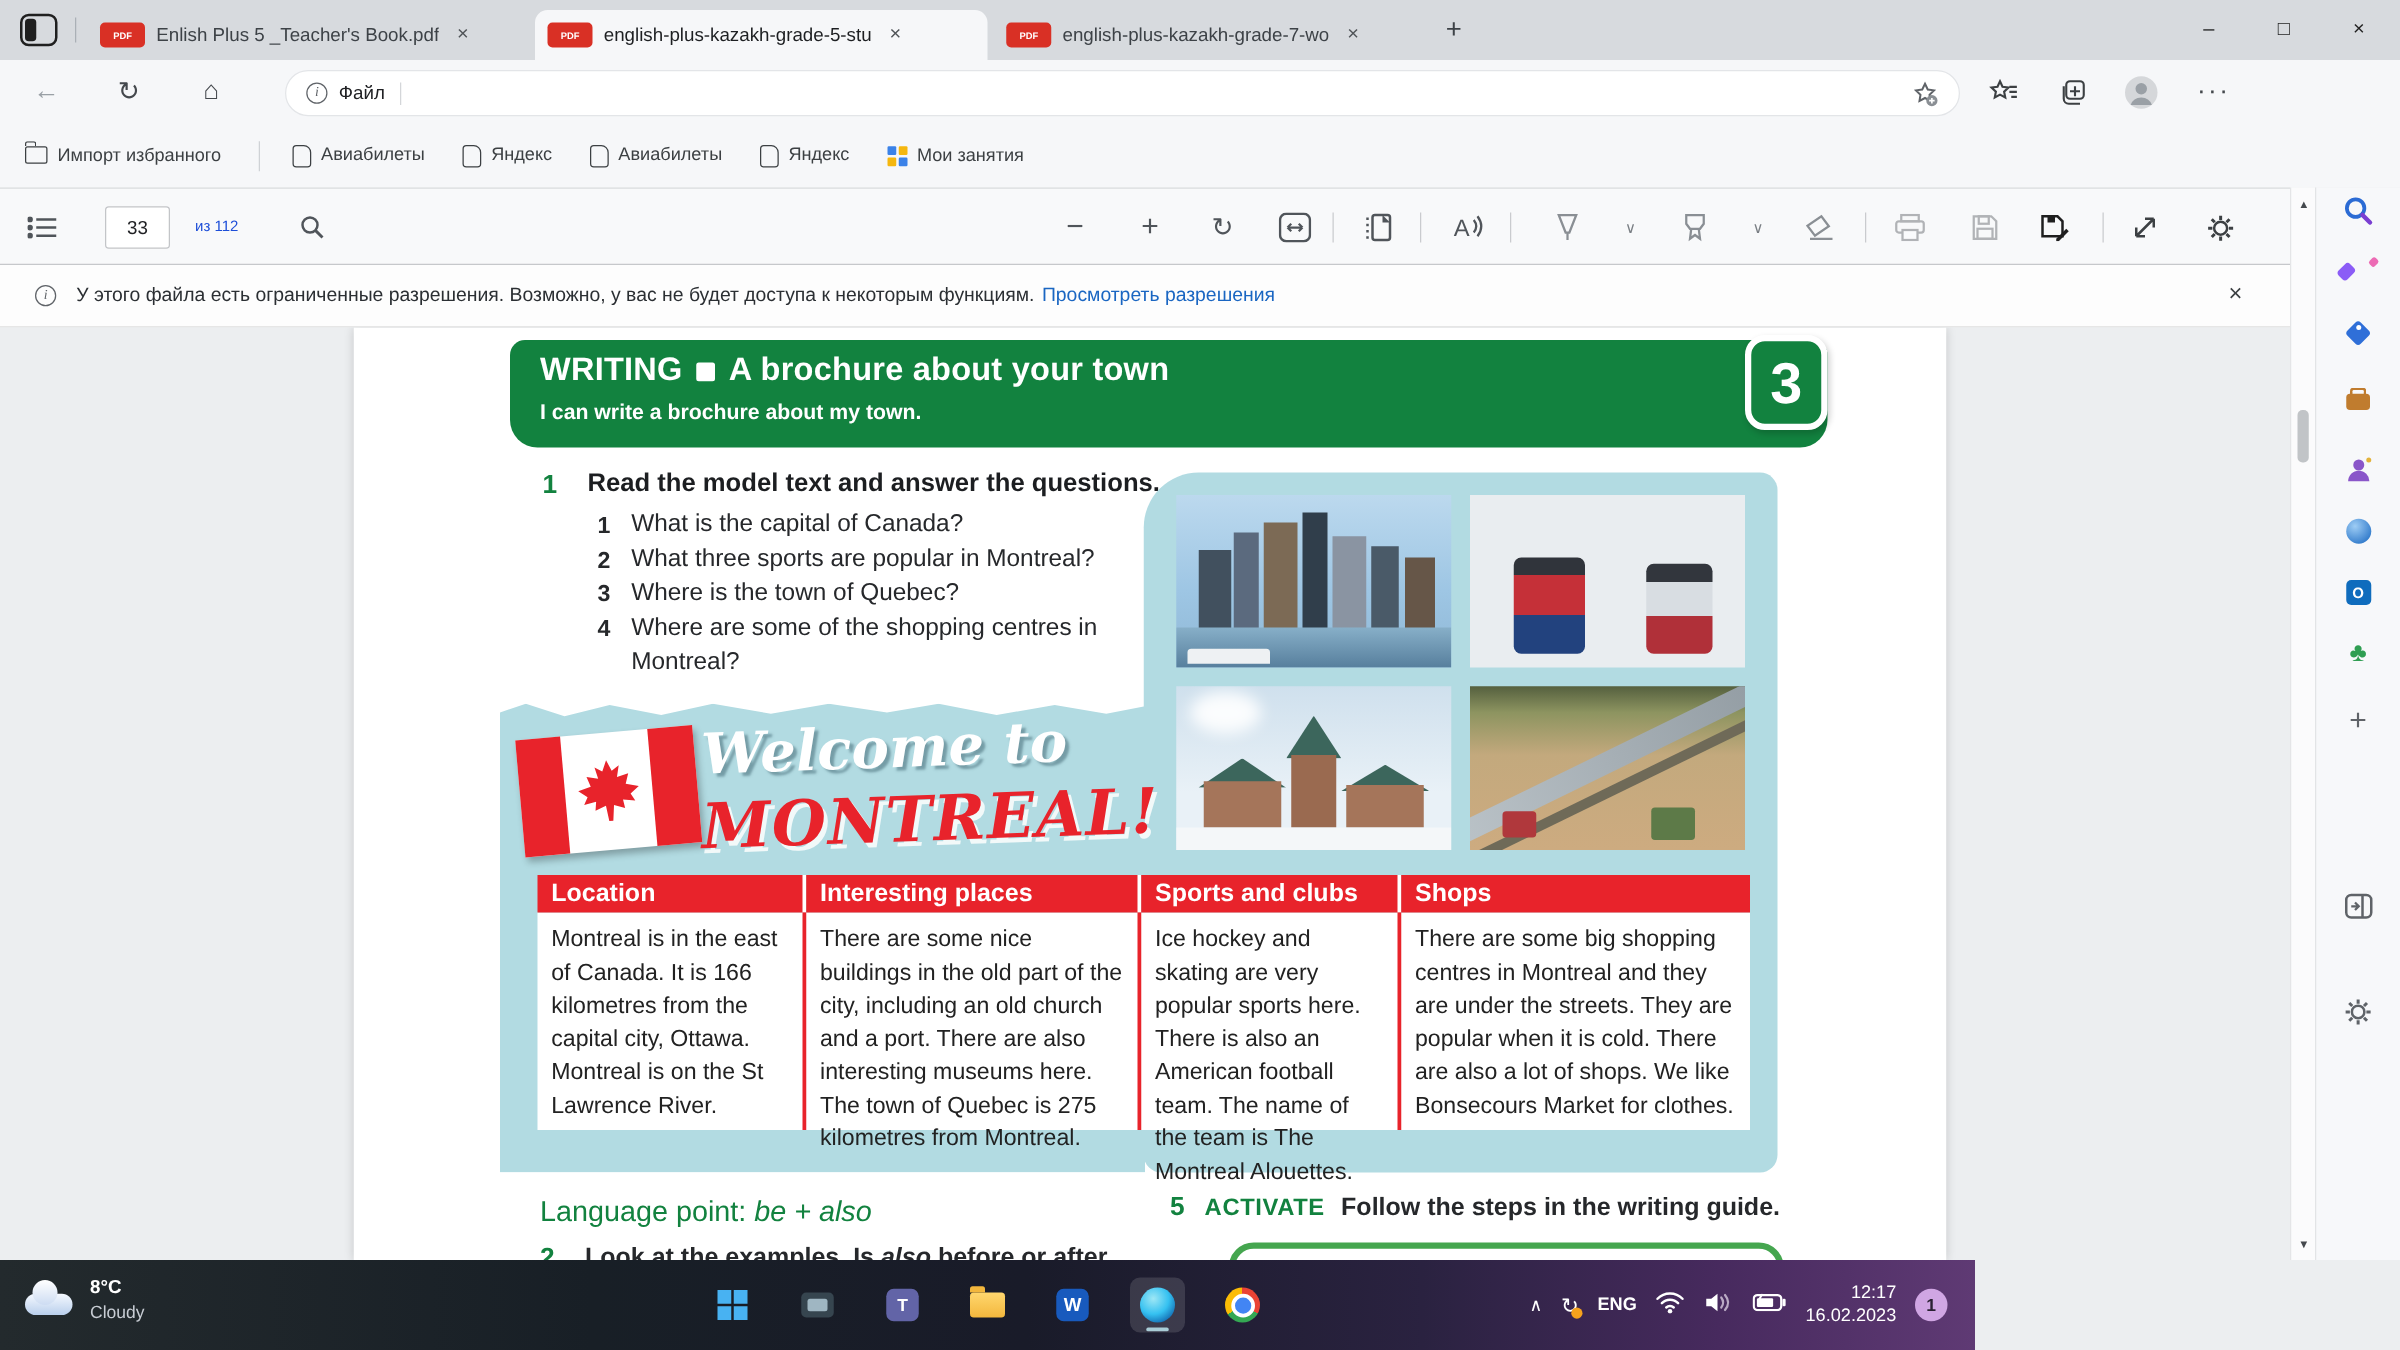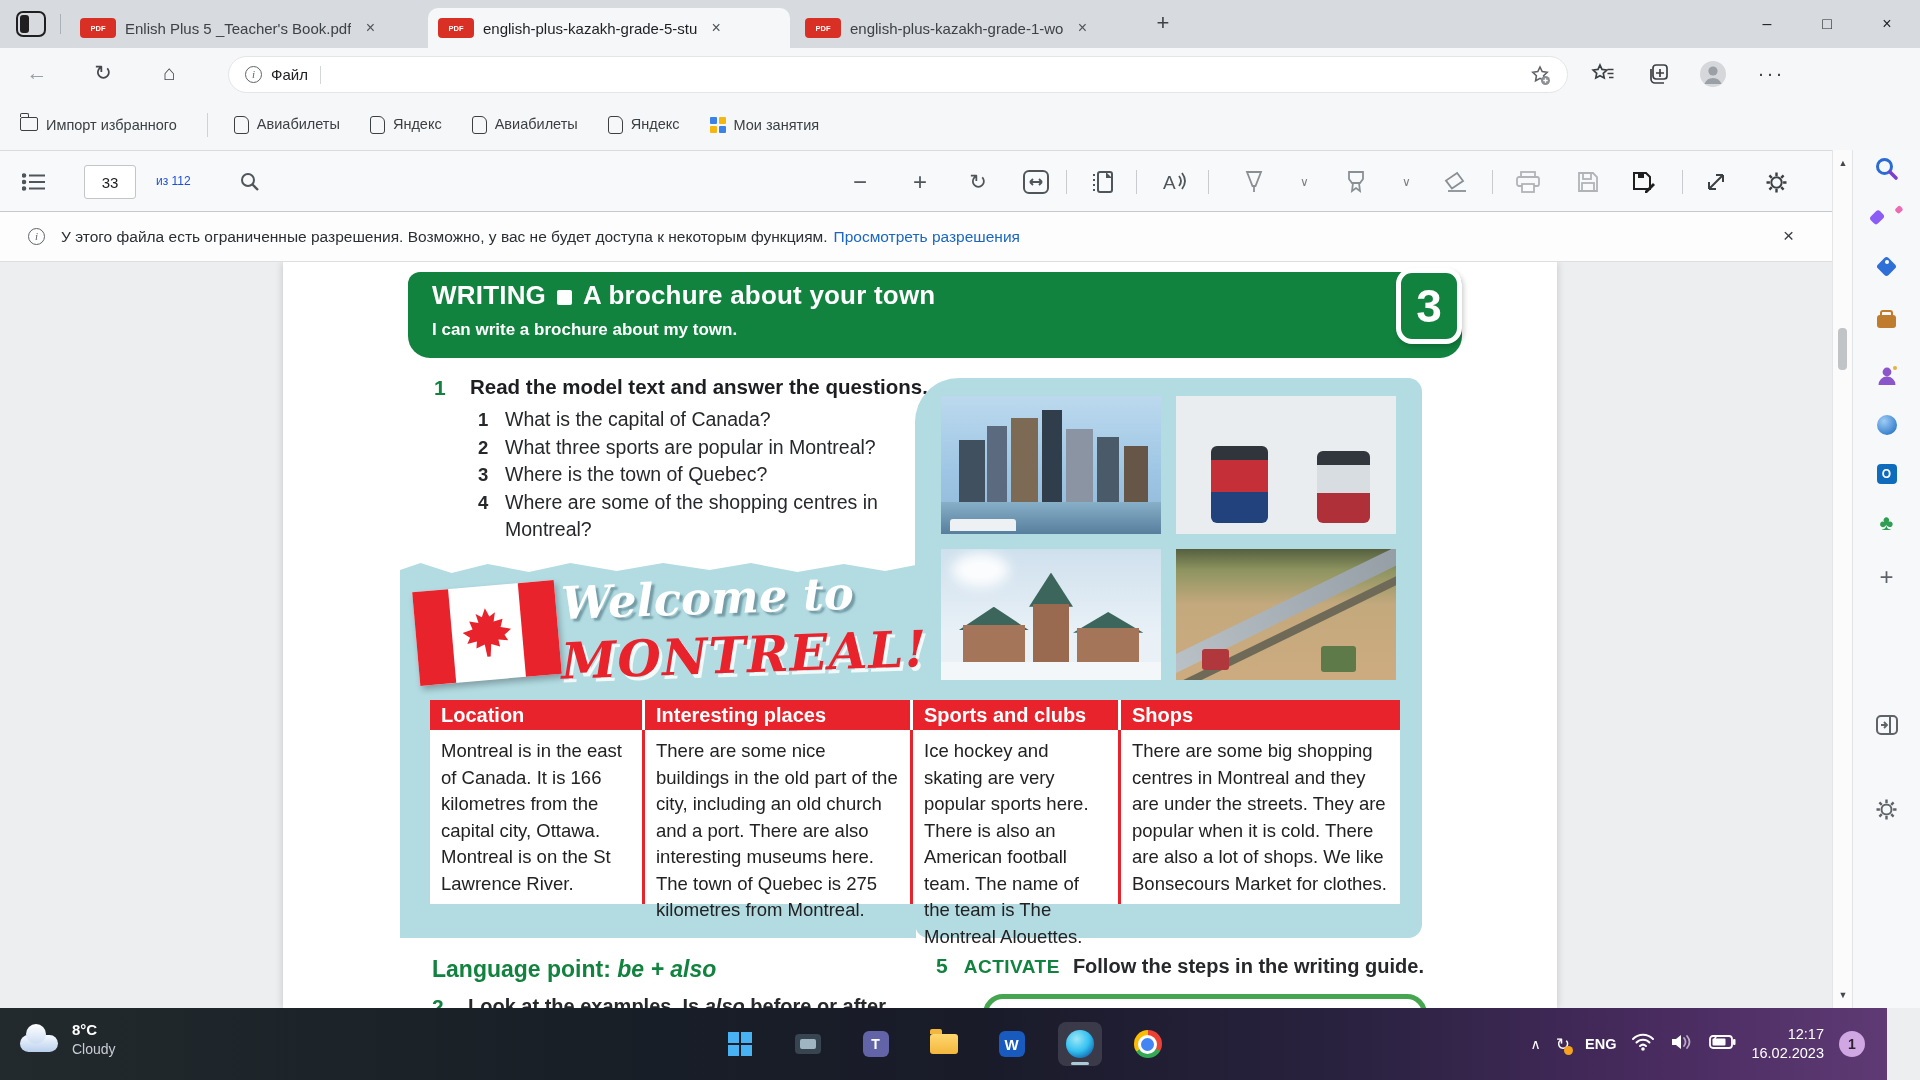--- a/index.html
+++ b/index.html
@@ -78,36 +78,36 @@
     font-size:45px;color:#fff;transform:rotate(-2deg);text-shadow:3px 3px 2px rgba(96,135,146,.75)}
   .welcome2{position:absolute;left:278px;top:362px;width:440px;font-family:"DejaVu Serif",serif;font-style:italic;font-weight:700;
     font-size:50px;color:#e8232b;transform:rotate(-2deg);letter-spacing:1px;text-shadow:3px 4px 0 rgba(248,252,252,.9)}
   .mtable{position:absolute;left:147px;top:438px;width:970px}
   .mhdr,.mbody{display:grid;grid-template-columns:215px 268px 208px 279px}
   .mhdr>div{background:#e8232b;color:#fff;font-weight:700;font-size:20px;padding:4px 0 3px 11px;border-right:3px solid #fff}
   .mhdr>div:last-child{border-right:none}
   .mbody{background:#fff}
   .mbody>div{border-right:3px solid #e8232b;padding:8px 11px 0 11px;font-size:18.5px;line-height:26.5px;color:#222;height:174px;box-sizing:border-box}
   .mbody>div:last-child{border-right:none}
-  .lang{position:absolute;left:149px;top:694px;font-size:23px;font-weight:700;color:#12823f}
+  .lang{position:absolute;left:149px;top:694px;font-size:23px;font-weight:400;color:#12823f}
   .lang i{font-style:italic}
   .ex2{position:absolute;left:149px;top:733px;font-size:20px;font-weight:700;color:#26282b;display:flex}
   .ex2 .exnum{color:#12823f;width:36px}
   .ex5{position:absolute;left:653px;top:692px;display:flex;align-items:baseline;font-size:20px;font-weight:700;color:#26282b}
   .ex5 .exnum{color:#12823f;margin-right:16px}
   .ex5 .act{color:#12823f;font-size:19px;letter-spacing:.5px;margin-right:13px}
   .guidebox{position:absolute;left:700px;top:732px;width:444px;height:40px;border:5px solid #45a64f;border-radius:20px;background:#fff;box-sizing:border-box}
   
   .scrollb{position:absolute;left:1832px;top:150px;width:20px;height:858px;background:#fbfbfc;border-left:1px solid #e4e5e7;box-sizing:border-box}
   .thumb{position:absolute;left:5px;top:178px;width:9px;height:42px;background:#c1c4c7;border-radius:4px}
   .sarr{position:absolute;left:0;width:20px;text-align:center;font-size:9px;color:#44484d}
   .sidebar{position:absolute;left:1852px;top:150px;width:68px;height:858px;background:#f7f8fa;border-left:1px solid #e2e4e6;box-sizing:border-box}
   .sbi{position:absolute;left:50%;transform:translateX(-50%);width:30px;height:30px;display:flex;align-items:center;justify-content:center}
   
-  .taskbar{position:absolute;left:0;top:1008px;width:1887px;height:72px;z-index:50;
+  .taskbar{position:absolute;left:0;top:1008px;width:1580px;height:72px;z-index:50;
     background:linear-gradient(90deg,#232a2d 0%,#181f26 30%,#191b29 52%,#2a2240 72%,#472a5e 87%,#5f3a74 100%)}
   .weather{position:absolute;left:16px;top:12px;display:flex;align-items:center}
   .cloud{position:relative;width:46px;height:34px;margin-right:10px}
   .cloud::before{content:"";position:absolute;left:4px;bottom:4px;width:38px;height:17px;background:linear-gradient(#f5f9ff,#b9cfec);border-radius:9px}
   .cloud::after{content:"";position:absolute;left:10px;top:2px;width:20px;height:20px;background:linear-gradient(#ffffff,#cddcf2);border-radius:50%}
   .wtemp{font-size:15px;font-weight:700;color:#fff;line-height:20px}
   .wcond{font-size:14px;color:#c8cdd4;line-height:18px}
   .centericons{position:absolute;left:50%;top:14px;transform:translateX(-50%);display:flex;gap:24px}
   .tile{width:44px;height:44px;border-radius:8px;display:flex;align-items:center;justify-content:center;position:relative}
   .tile.activeapp{background:rgba(255,255,255,.13)}
@@ -133,21 +133,21 @@
       <span class="ttl">Enlish Plus 5 _Teacher's Book.pdf</span>
       <span class="tclose">×</span>
     </div>
     <div class="tab active" style="left:428px;width:362px">
       <span class="pdfico">PDF</span>
       <span class="ttl">english-plus-kazakh-grade-5-stu</span>
       <span class="tclose">×</span>
     </div>
     <div class="tab" style="left:795px;width:342px">
       <span class="pdfico">PDF</span>
-      <span class="ttl">english-plus-kazakh-grade-1-wo</span>
+      <span class="ttl">english-plus-kazakh-grade-7-wo</span>
       <span class="tclose">×</span>
     </div>
     <div class="newtab">+</div>
     <div class="winctl" style="left:1738px">–</div>
     <div class="winctl" style="left:1798px">□</div>
     <div class="winctl" style="left:1858px">×</div>
   </div>
 
   <div class="addrbar">
     <span class="navico" style="left:22px;color:#9aa0a6">←</span>

